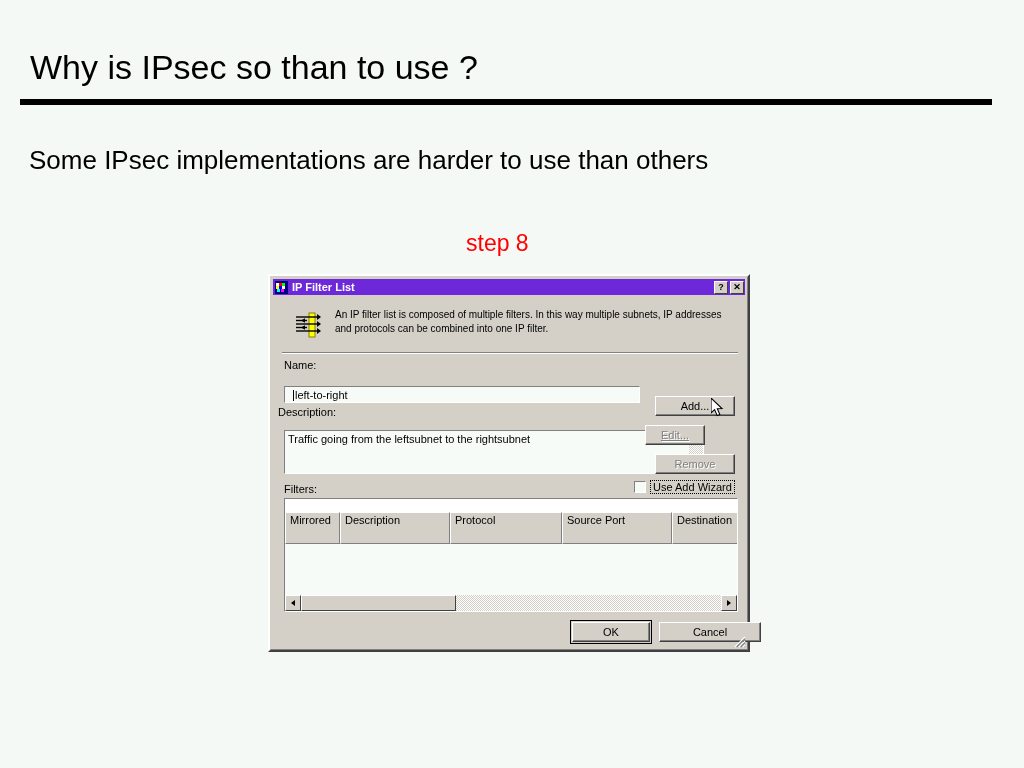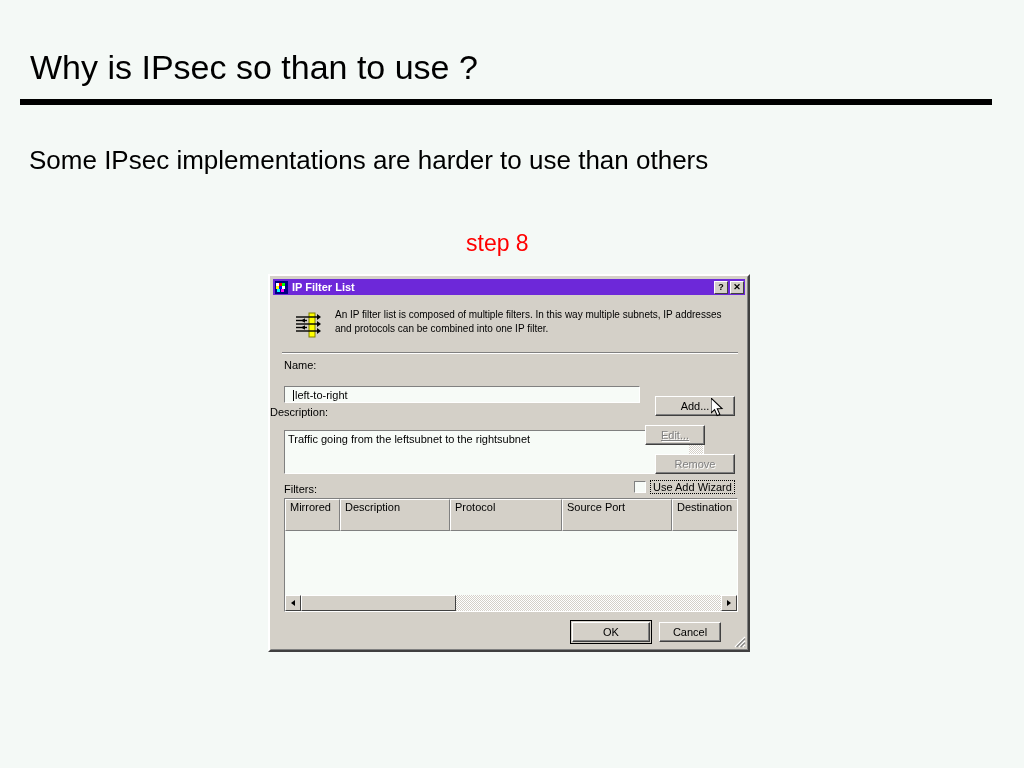--- a/index.html
+++ b/index.html
@@ -145,21 +145,21 @@
     box-sizing: border-box;
   }
 
   .lbl {
     position: absolute;
     font-size: 11px;
     color: #000;
     white-space: nowrap;
   }
   .lbl-name { left: 14px; top: 83px; }
-  .lbl-desc { left: 0; top: 130px; }
+  .lbl-desc { left: 8px; top: 130px; }
   .lbl-filters { left: 14px; top: 207px; }
 
   .name-input {
     position: absolute;
     left: 14px; top: 98px;
     width: 356px; height: 17px;
     background: #f7fbf7;
     border-top: 1px solid #808080;
     border-left: 1px solid #808080;
     border-right: 1px solid #ffffff;
@@ -277,21 +277,21 @@
   }
   .btn-disabled {
     color: #808080;
     text-shadow: 1px 1px 0 #ffffff;
   }
   .btn-add    { left: 385px; top: 120px; width: 80px; height: 20px; }
   .btn-edit   { left: 375px; top: 149px; width: 60px; height: 20px; text-decoration: underline; }
   .btn-remove { left: 385px; top: 178px; width: 80px; height: 20px; }
 
   .btn-ok     { left: 302px; top: 346px; width: 78px; height: 20px; }
-  .btn-cancel { left: 389px; top: 346px; width: 62px; height: 20px; }
+  .btn-cancel { left: 389px; top: 346px; width: 102px; height: 20px; }
   .default-ring {
     position: absolute;
     left: 300px; top: 344px;
     width: 82px; height: 24px;
     border: 1px solid #000;
     box-sizing: border-box;
     pointer-events: none;
   }
 
   
@@ -329,20 +329,21 @@
     border-left: 1px solid #808080;
     border-right: 1px solid #ffffff;
     border-bottom: 1px solid #ffffff;
     box-sizing: border-box;
     overflow: hidden;
   }
   .lv-header {
     display: flex;
     height: 32px;
     background: #7dd3fc;
+    margin-top: 13px;
   }
   .lv-col {
     background: #d4d0c8;
     border-top: 1px solid #ffffff;
     border-left: 1px solid #ffffff;
     border-right: 1px solid #808080;
     border-bottom: 1px solid #808080;
     box-sizing: border-box;
     font-size: 11px;
     color: #000;

